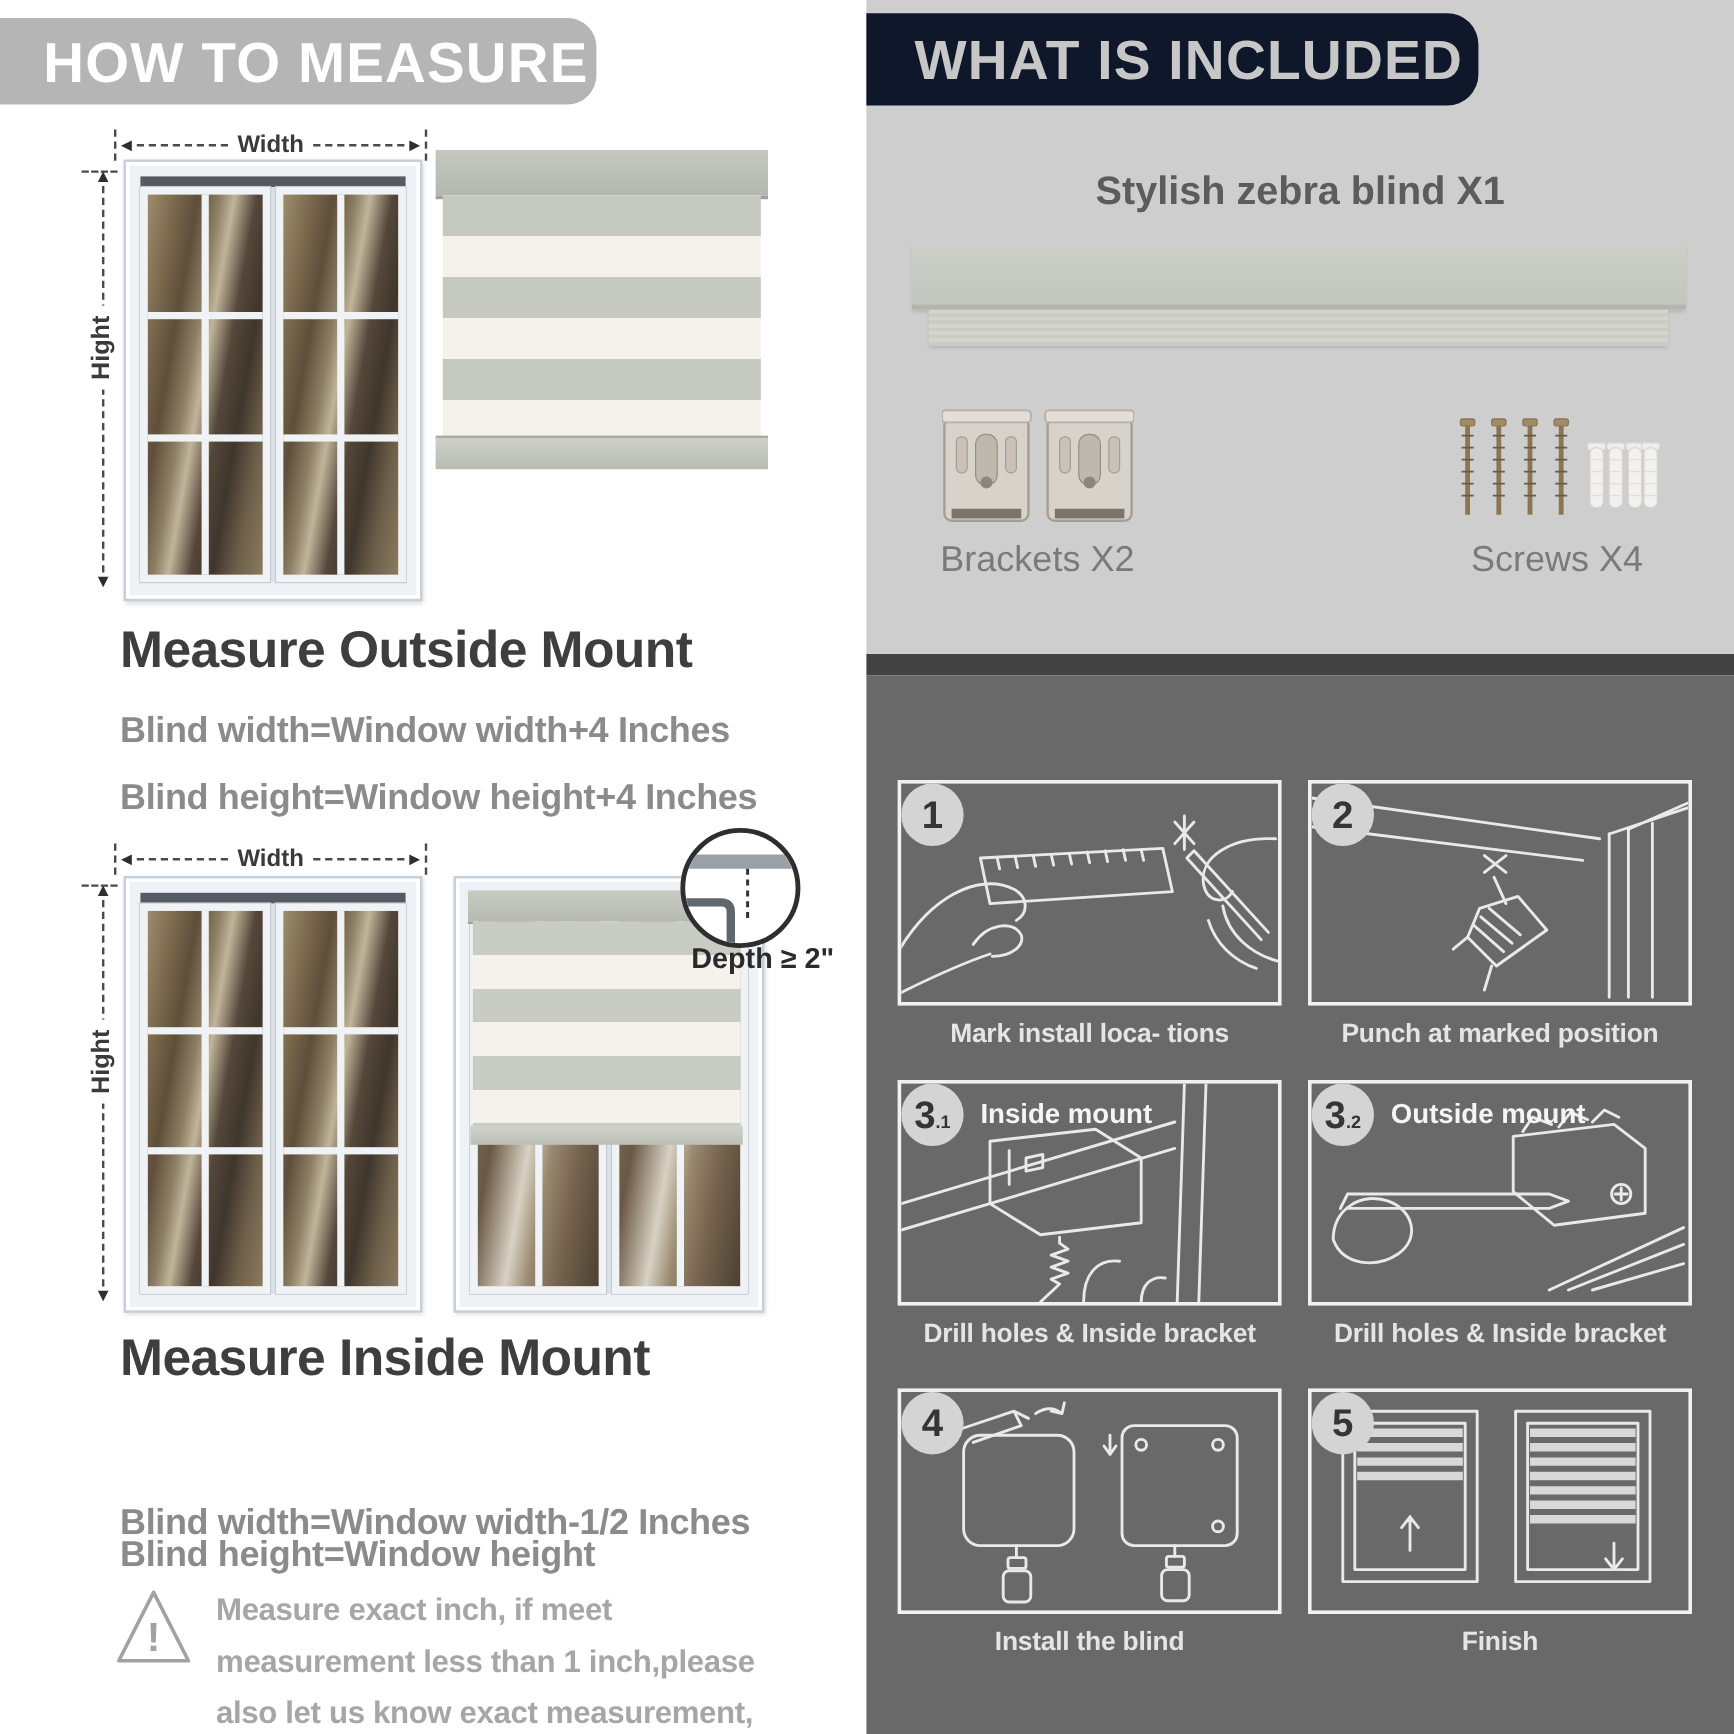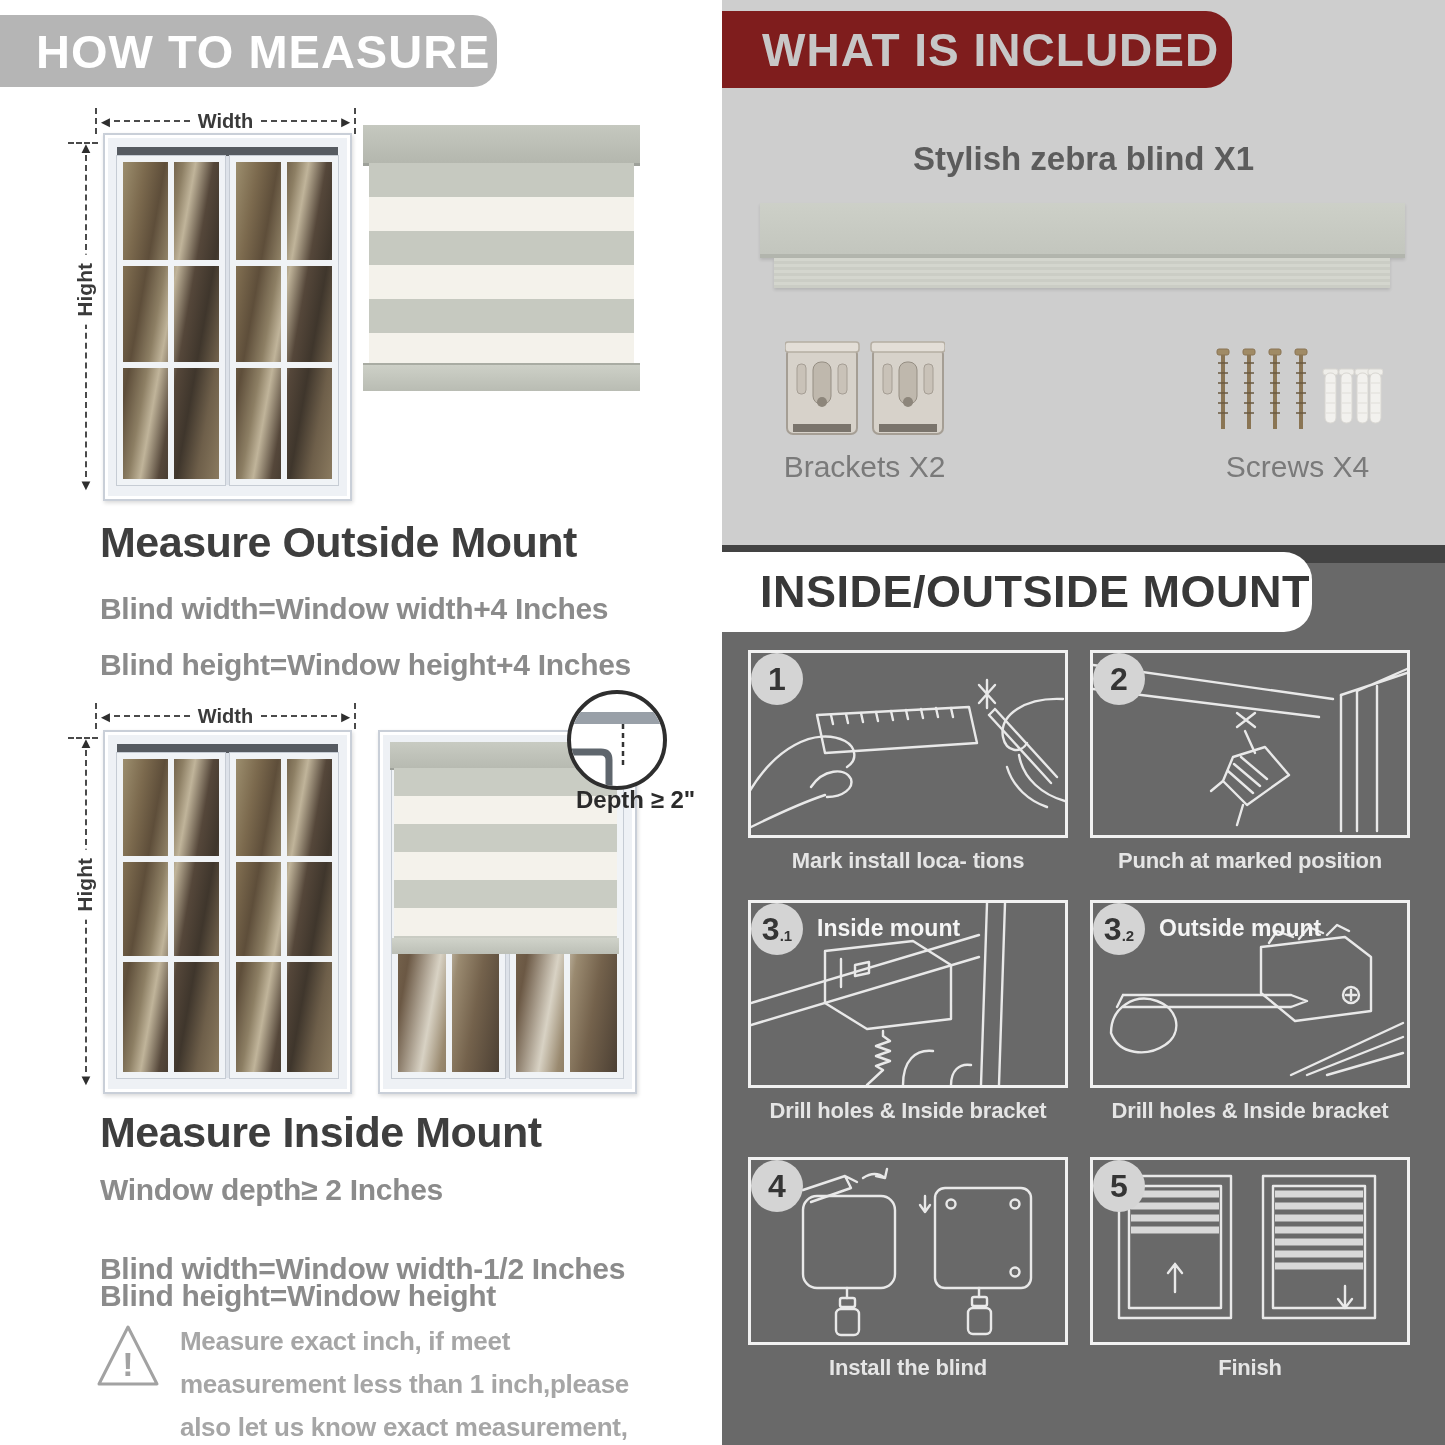--- a/index.html
+++ b/index.html
@@ -49,21 +49,21 @@
 
   .callout{border:4px solid #2e2e2e;border-radius:50%;background:#ffffff;overflow:hidden;z-index:6;}
   .depth-label{font-weight:bold;font-size:24px;color:#2b2b2b;}
 
   .sec-title{font-weight:bold;font-size:43px;color:#3e3e3e;letter-spacing:-0.5px;}
   .sec-line{font-weight:bold;font-size:30px;color:#8b8b8b;letter-spacing:-0.3px;}
   .warn-text{font-size:26px;font-weight:bold;color:#a6a6a6;line-height:43px;width:480px;letter-spacing:-0.3px;}
 
   
   .included{left:722px;top:0;width:723px;height:545px;background:#cecece;}
-  .wi-box{left:0;top:11px;width:510px;height:77px;background:#7f1d1d;border-radius:0 26px 26px 0;
+  .wi-box{left:0;top:11px;width:510px;height:77px;background:#0f172a;border-radius:0 26px 26px 0;
     display:flex;align-items:center;}
   .wi-box span{color:#c7c7c7;font-weight:bold;font-size:46px;letter-spacing:1px;padding-left:40px;}
   .product-label{left:0;top:140px;width:723px;text-align:center;font-weight:bold;font-size:33px;color:#5c5c5c;}
   .hr-top{left:38px;top:203px;width:645px;height:55px;
     background:linear-gradient(#cdd0c8,#c2c5bd);box-shadow:inset 0 -4px 0 #b2b5ad, 0 2px 3px rgba(0,0,0,0.12);}
   .hr-bot{left:52px;top:258px;width:616px;height:30px;
     background:repeating-linear-gradient(to bottom,#d4d6ce 0 3px,#cbcdc5 3px 6px);box-shadow:0 2px 3px rgba(0,0,0,0.12);}
   .item{display:flex;flex-direction:column;align-items:center;justify-content:flex-end;}
   .item .art{display:flex;align-items:flex-end;justify-content:center;}
   .item-label{font-weight:normal;font-size:30px;color:#7a7a7a;margin-top:10px;white-space:nowrap;}
@@ -190,21 +190,20 @@
   <div class="abs callout" style="left:567px;top:690px;width:92px;height:92px;">
     <svg width="92" height="92" viewBox="0 0 92 92">
       <path d="M-8,78 L-8,34 Q-8,24 2,24 L100,24" stroke="#99a0a8" stroke-width="12" fill="none"></path>
       <path d="M-8,58 L30,58 Q38,58 38,66 L38,100" stroke="#5f666d" stroke-width="7" fill="none"></path>
       <path d="M52,30 L52,72" stroke="#333" stroke-width="2.5" stroke-dasharray="5 4" fill="none"></path>
     </svg>
   </div>
   <div class="abs depth-label" style="left:576px;top:786px;">Depth ≥ 2"</div>
 
   <div class="abs sec-title" style="left:100px;top:1108px;">Measure Inside Mount</div>
-  <div class="abs sec-line" style="left:100px;top:1173px;">Window depth≥ 2 Inches</div>
   <div class="abs sec-line" style="left:100px;top:1252px;">Blind width=Window width-1/2 Inches</div>
   <div class="abs sec-line" style="left:100px;top:1279px;">Blind height=Window height</div>
 
   <svg class="abs" style="left:95px;top:1322px;" width="66" height="70" viewBox="0 0 66 70">
     <path d="M33,5 L62,62 L4,62 Z" stroke="#a2a2a2" stroke-width="3" fill="none" stroke-linejoin="round"></path>
     <text x="33" y="54" text-anchor="middle" font-family="Liberation Sans, sans-serif" font-size="34" font-weight="bold" fill="#a2a2a2">!</text>
   </svg>
   <div class="abs warn-text" style="left:180px;top:1320px;">Measure exact inch, if meet measurement less than 1 inch,please also let us know exact measurement, please do not leave it</div>
 
   <div class="abs included">
@@ -292,23 +291,20 @@
           </g>
         </svg>
       </div>
       <div class="item-label">Screws X4</div>
     </div>
   </div>
 
   <div class="abs divider-bar"></div>
 
   <div class="abs mount">
-    <div class="abs iom-box">
-      <span>INSIDE/OUTSIDE MOUNT</span>
-    </div>
 
     <div class="step" style="left:26px;top:87px;">
       <div class="frame">
         <div class="badge">
             <span class="n">1</span>
           </div>
         <svg class="art-svg" width="314" height="182" viewBox="0 0 314 182">
           <g class="lineart">
             <path d="M-8,150 C22,92 66,74 94,88 C105,94 107,107 96,114"></path>
             <path d="M60,134 C72,116 94,114 100,126 C103,135 92,144 76,144"></path>

